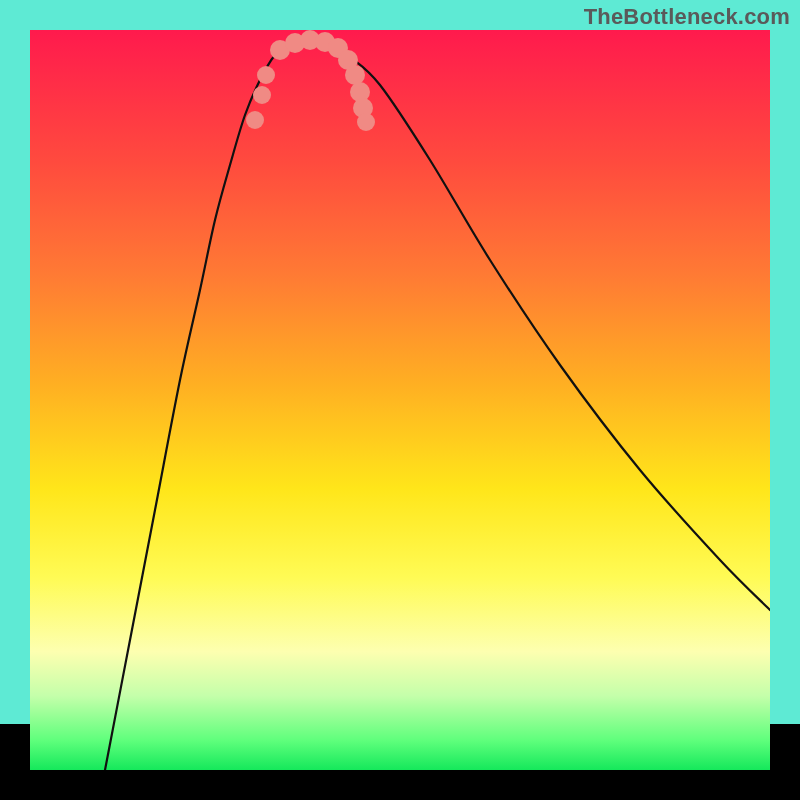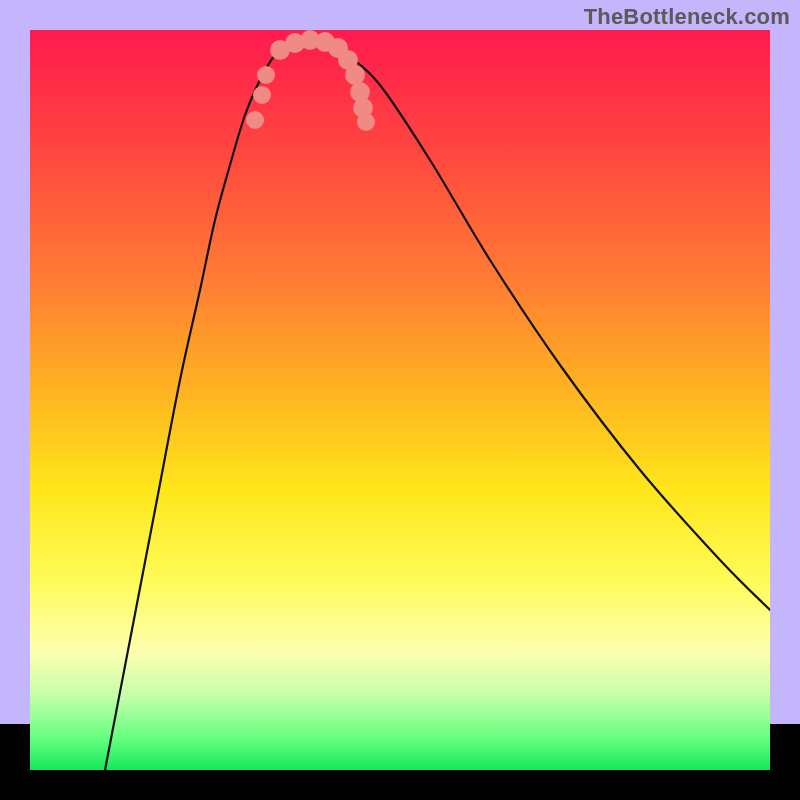--- a/index.html
+++ b/index.html
@@ -10,21 +10,21 @@
     background: #000;
     overflow: hidden;
     font-family: Arial, Helvetica, sans-serif;
   }
   .frame {
     position: absolute;
     left: 0;
     top: 0;
     width: 800px;
     height: 724px;
-    background: #c4b5fd;
+    background: #5eead4;
   }
   .plot {
     position: absolute;
     left: 30px;
     top: 30px;
     width: 740px;
     height: 740px;
     background: linear-gradient(
       to bottom,
       #ff1a4d 0%,

